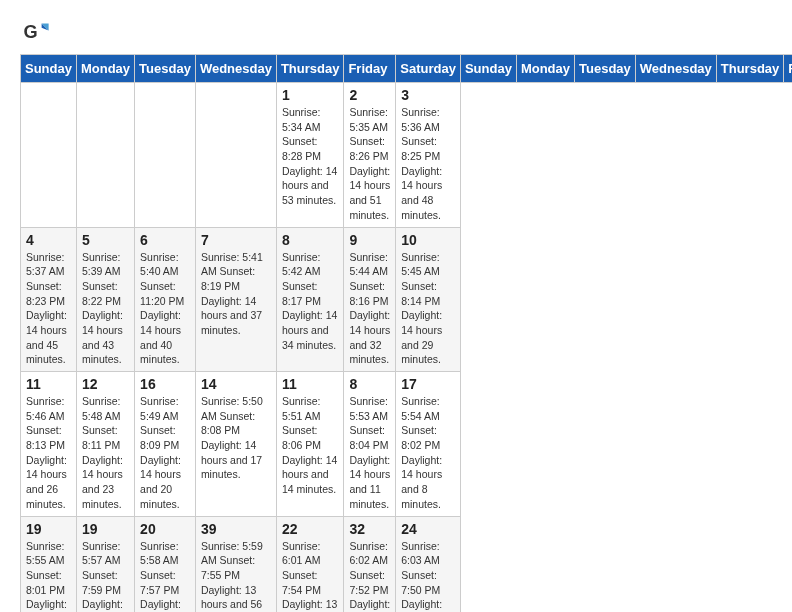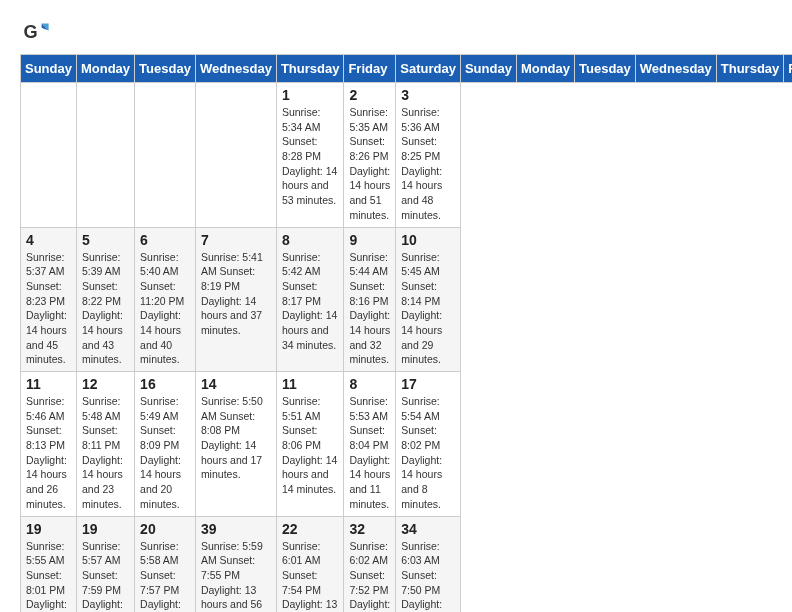--- a/index.html
+++ b/index.html
@@ -295,21 +295,21 @@
 and 52 minutes.</div>
         </td>
         <td>
           <span class="day-number">32</span>
           <div class="day-info">Sunrise: 6:02 AM
 Sunset: 7:52 PM
 Daylight: 13 hours
 and 49 minutes.</div>
         </td>
         <td>
-          <span class="day-number">34</span>
+          <span class="day-number">24</span>
           <div class="day-info">Sunrise: 6:03 AM
 Sunset: 7:50 PM
 Daylight: 13 hours
 and 46 minutes.</div>
         </td>
       </tr>
     </tbody>
 </table>
 
 </body></html>

